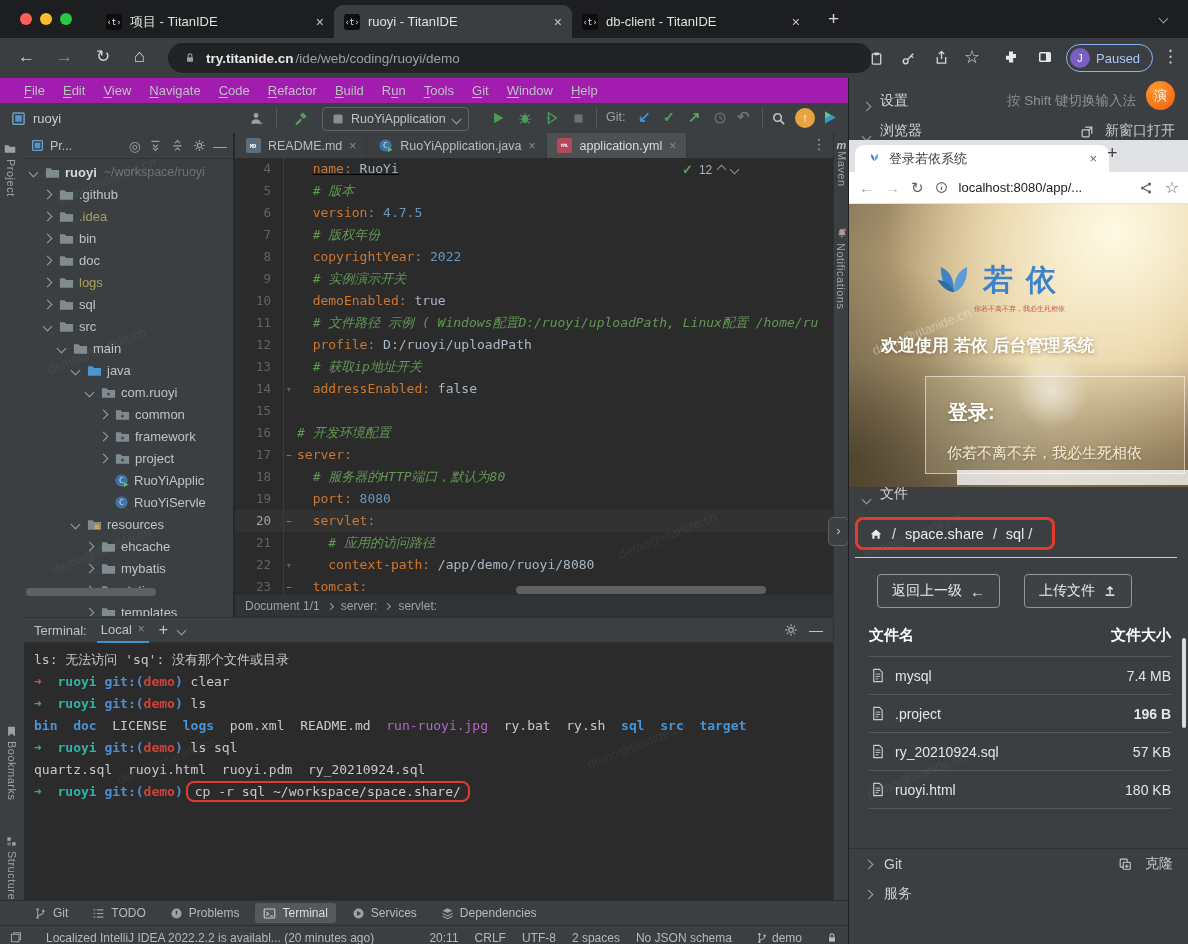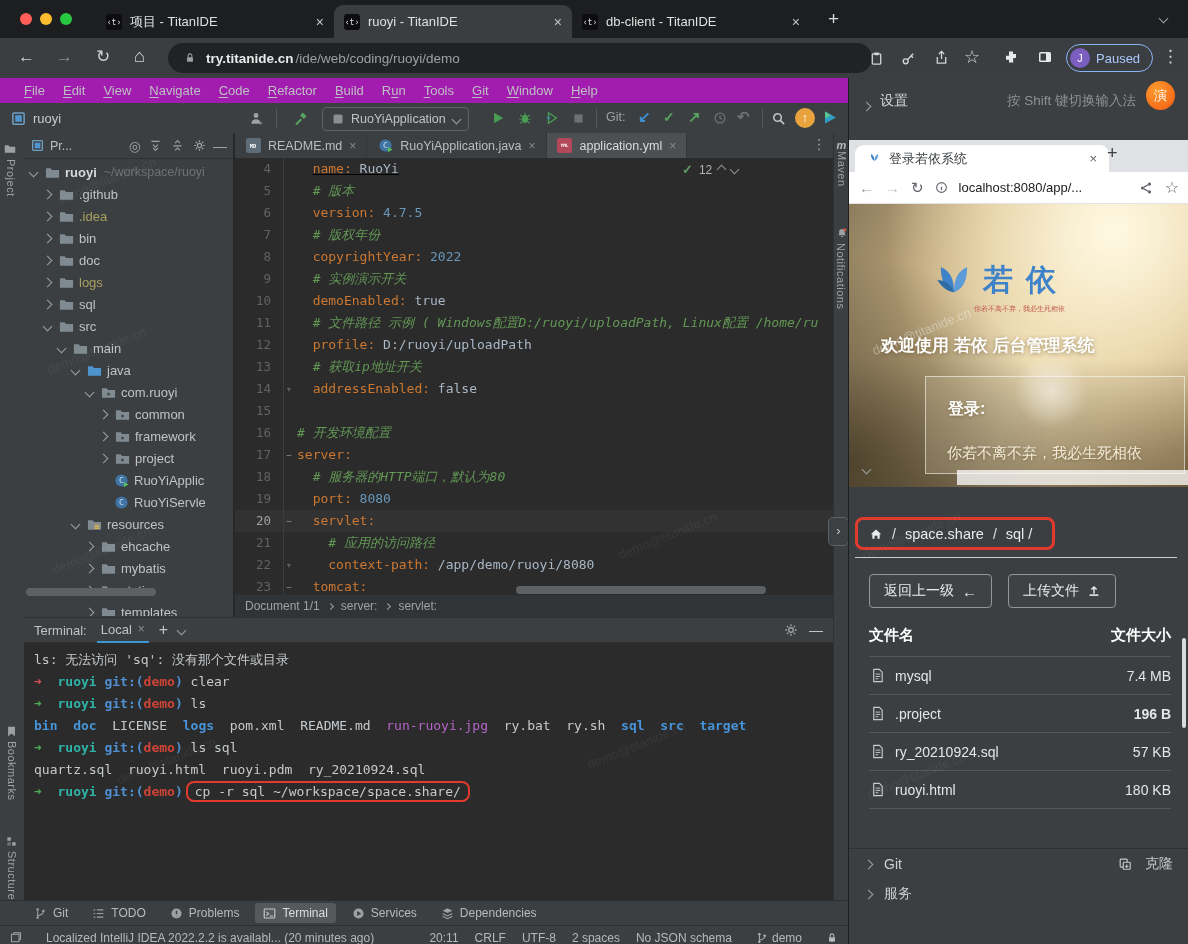--- a/index.html
+++ b/index.html
@@ -72,21 +72,21 @@
   .rrow{display:flex;align-items:flex-end;color:#d2d5d7;font-size:14px;padding:0 14px;gap:10px;}
   .rhint{color:#8d9194;font-size:13.5px;}
   .badge{width:29px;height:29px;border-radius:50%;background:radial-gradient(circle at 35% 30%,#ff9b2e,#f25a12);
         color:#fff;font-size:13px;display:flex;align-items:center;justify-content:center;}
   .ptabbar{background:#dfe1e5;}
   .ptab{background:#fff;border-radius:9px 9px 0 0;display:flex;align-items:center;gap:8px;color:#3c4043;
         font-size:13px;padding:0 12px;}
   .pnav{background:#fff;border-bottom:1px solid #e3e4e6;color:#5f6368;}
   .redbox{border:3px solid #e03b2c;border-radius:8px;}
   .fbtn{border:1px solid #90969b;border-radius:4px;color:#e8eaeb;font-size:14px;height:32px;display:inline-flex;
-        align-items:center;gap:8px;padding:0 14px;background:rgba(255,255,255,0.02);}
+        align-items:center;gap:8px;padding:0 14px;background:rgba(255,255,255,0.02);margin-left:8px;}
   .frow{display:flex;align-items:center;height:37px;border-bottom:1px solid #55585a;color:#e4e6e7;font-size:14px;gap:10px;}
   .sectrow{display:flex;align-items:center;height:30px;color:#ccd0d2;font-size:14px;padding:0 16px;gap:12px;}
   .wm{position:absolute;color:rgba(255,255,255,0.06);transform:rotate(-22deg);font-size:13px;pointer-events:none;}
   .scrollthumb{background:#5d6163;border-radius:4px;}
   u{text-underline-offset:2px;}
 </style>
 </head>
 <body>
 
 <div id="stage">
@@ -744,20 +744,32 @@
   <div class="abs panelbg" style="left:848px;top:78px;width:340px;height:866px;border-left:1px solid #1e1f20">
 
     <div class="rrow" style="height:32px">
       <span class="chev"></span>
       <span>设置</span>
       <span style="flex:1"></span>
       <span class="rhint">按 Shift 键切换输入法</span>
       <span class="badge">演</span>
     </div>
 
+    <div class="rrow" style="height:30px">
+      <span class="chev down"></span>
+      <span>浏览器</span>
+      <span style="flex:1"></span>
+      <span class="ic">
+          <svg viewBox="0 0 16 16" width="14" height="14">
+            <rect x="2.5" y="5.5" width="8" height="8" rx="1" fill="none" stroke="#c6c9cb" stroke-width="1.4"></rect>
+            <path d="M6 2.5h7.5V10M9.5 6.5L13 3" stroke="#c6c9cb" stroke-width="1.4" fill="none"></path>
+          </svg>
+        </span>
+      <span style="color:#c6c9cb">新窗口打开</span>
+    </div>
 
     <div class="abs ptabbar" style="left:0;top:62px;width:340px;height:32px">
       <div class="ptab abs" style="left:6px;top:5px;width:230px;height:27px">
         <span class="ic" style="width:14px">
             <svg viewBox="0 0 16 16" width="13" height="13">
               <path d="M8 11C4.5 9.5 3.5 6 3.5 2.5 6.5 4 8 6.5 8 11z" fill="#3e83c9"></path>
               <path d="M8 11c0-4.5 1.5-7 4.5-8.5C12.5 6 11.5 9.5 8 11z" fill="#5a9bd8"></path>
             </svg>
           </span>
         <span>登录若依系统</span>
@@ -796,21 +808,21 @@
         <svg viewBox="0 0 24 24" width="42" height="42">
             <path d="M12 19C6 16.5 4.5 11 4.5 4.5 10 7 12 11.5 12 19z" fill="#3e83c9"></path>
             <path d="M12 19c0-7.5 2-12 7.5-14.5C19.5 11 18 16.5 12 19z" fill="#5a9bd8"></path>
             <path d="M12 19c-2-5-5.5-7-9.5-7 2.5 4 5.5 6.5 9.5 7z" fill="#2e6da4"></path>
           </svg>
         <span style="color:#3e83c9;font-size:30px;font-weight:bold;letter-spacing:13px">若依</span>
       </div>
       <div class="abs" style="left:125px;top:100px;font-size:7px;color:#c0584e">你若不离不弃，我必生死相依</div>
       <div class="abs" style="left:32px;top:130px;color:#fff;font-size:17px;font-weight:bold;text-shadow:0 1px 4px rgba(90,70,30,0.55)">欢迎使用 若依 后台管理系统</div>
       <div class="abs" style="left:76px;top:172px;width:258px;height:96px;border:1px solid rgba(255,255,255,0.55);background:rgba(215,200,165,0.22)">
-        <div style="margin:22px 0 0 22px;color:#fff;font-size:16px;font-weight:bold;text-shadow:0 1px 3px rgba(90,70,30,0.5)">登录:</div>
+        <div style="margin:22px 0 0 22px;color:#fff;font-size:20px;font-weight:bold;text-shadow:0 1px 3px rgba(90,70,30,0.5)">登录:</div>
       </div>
       <div class="abs" style="left:98px;top:240px;color:#f4ecd9;font-size:15px;text-shadow:0 1px 3px rgba(90,70,30,0.5)">你若不离不弃，我必生死相依</div>
       <div class="abs" style="left:108px;top:266px;width:232px;height:15px;background:rgba(255,255,255,0.75)"></div>
       <div class="wm" style="left:20px;top:120px;color:rgba(255,255,255,0.35)">demo@titanide.cn</div>
     </div>
 
     <div class="rrow" style="height:31px;margin-top:331px;border-top:1px solid #2f3133">
       <span class="chev down"></span>
       <span>文件</span>
     </div>

